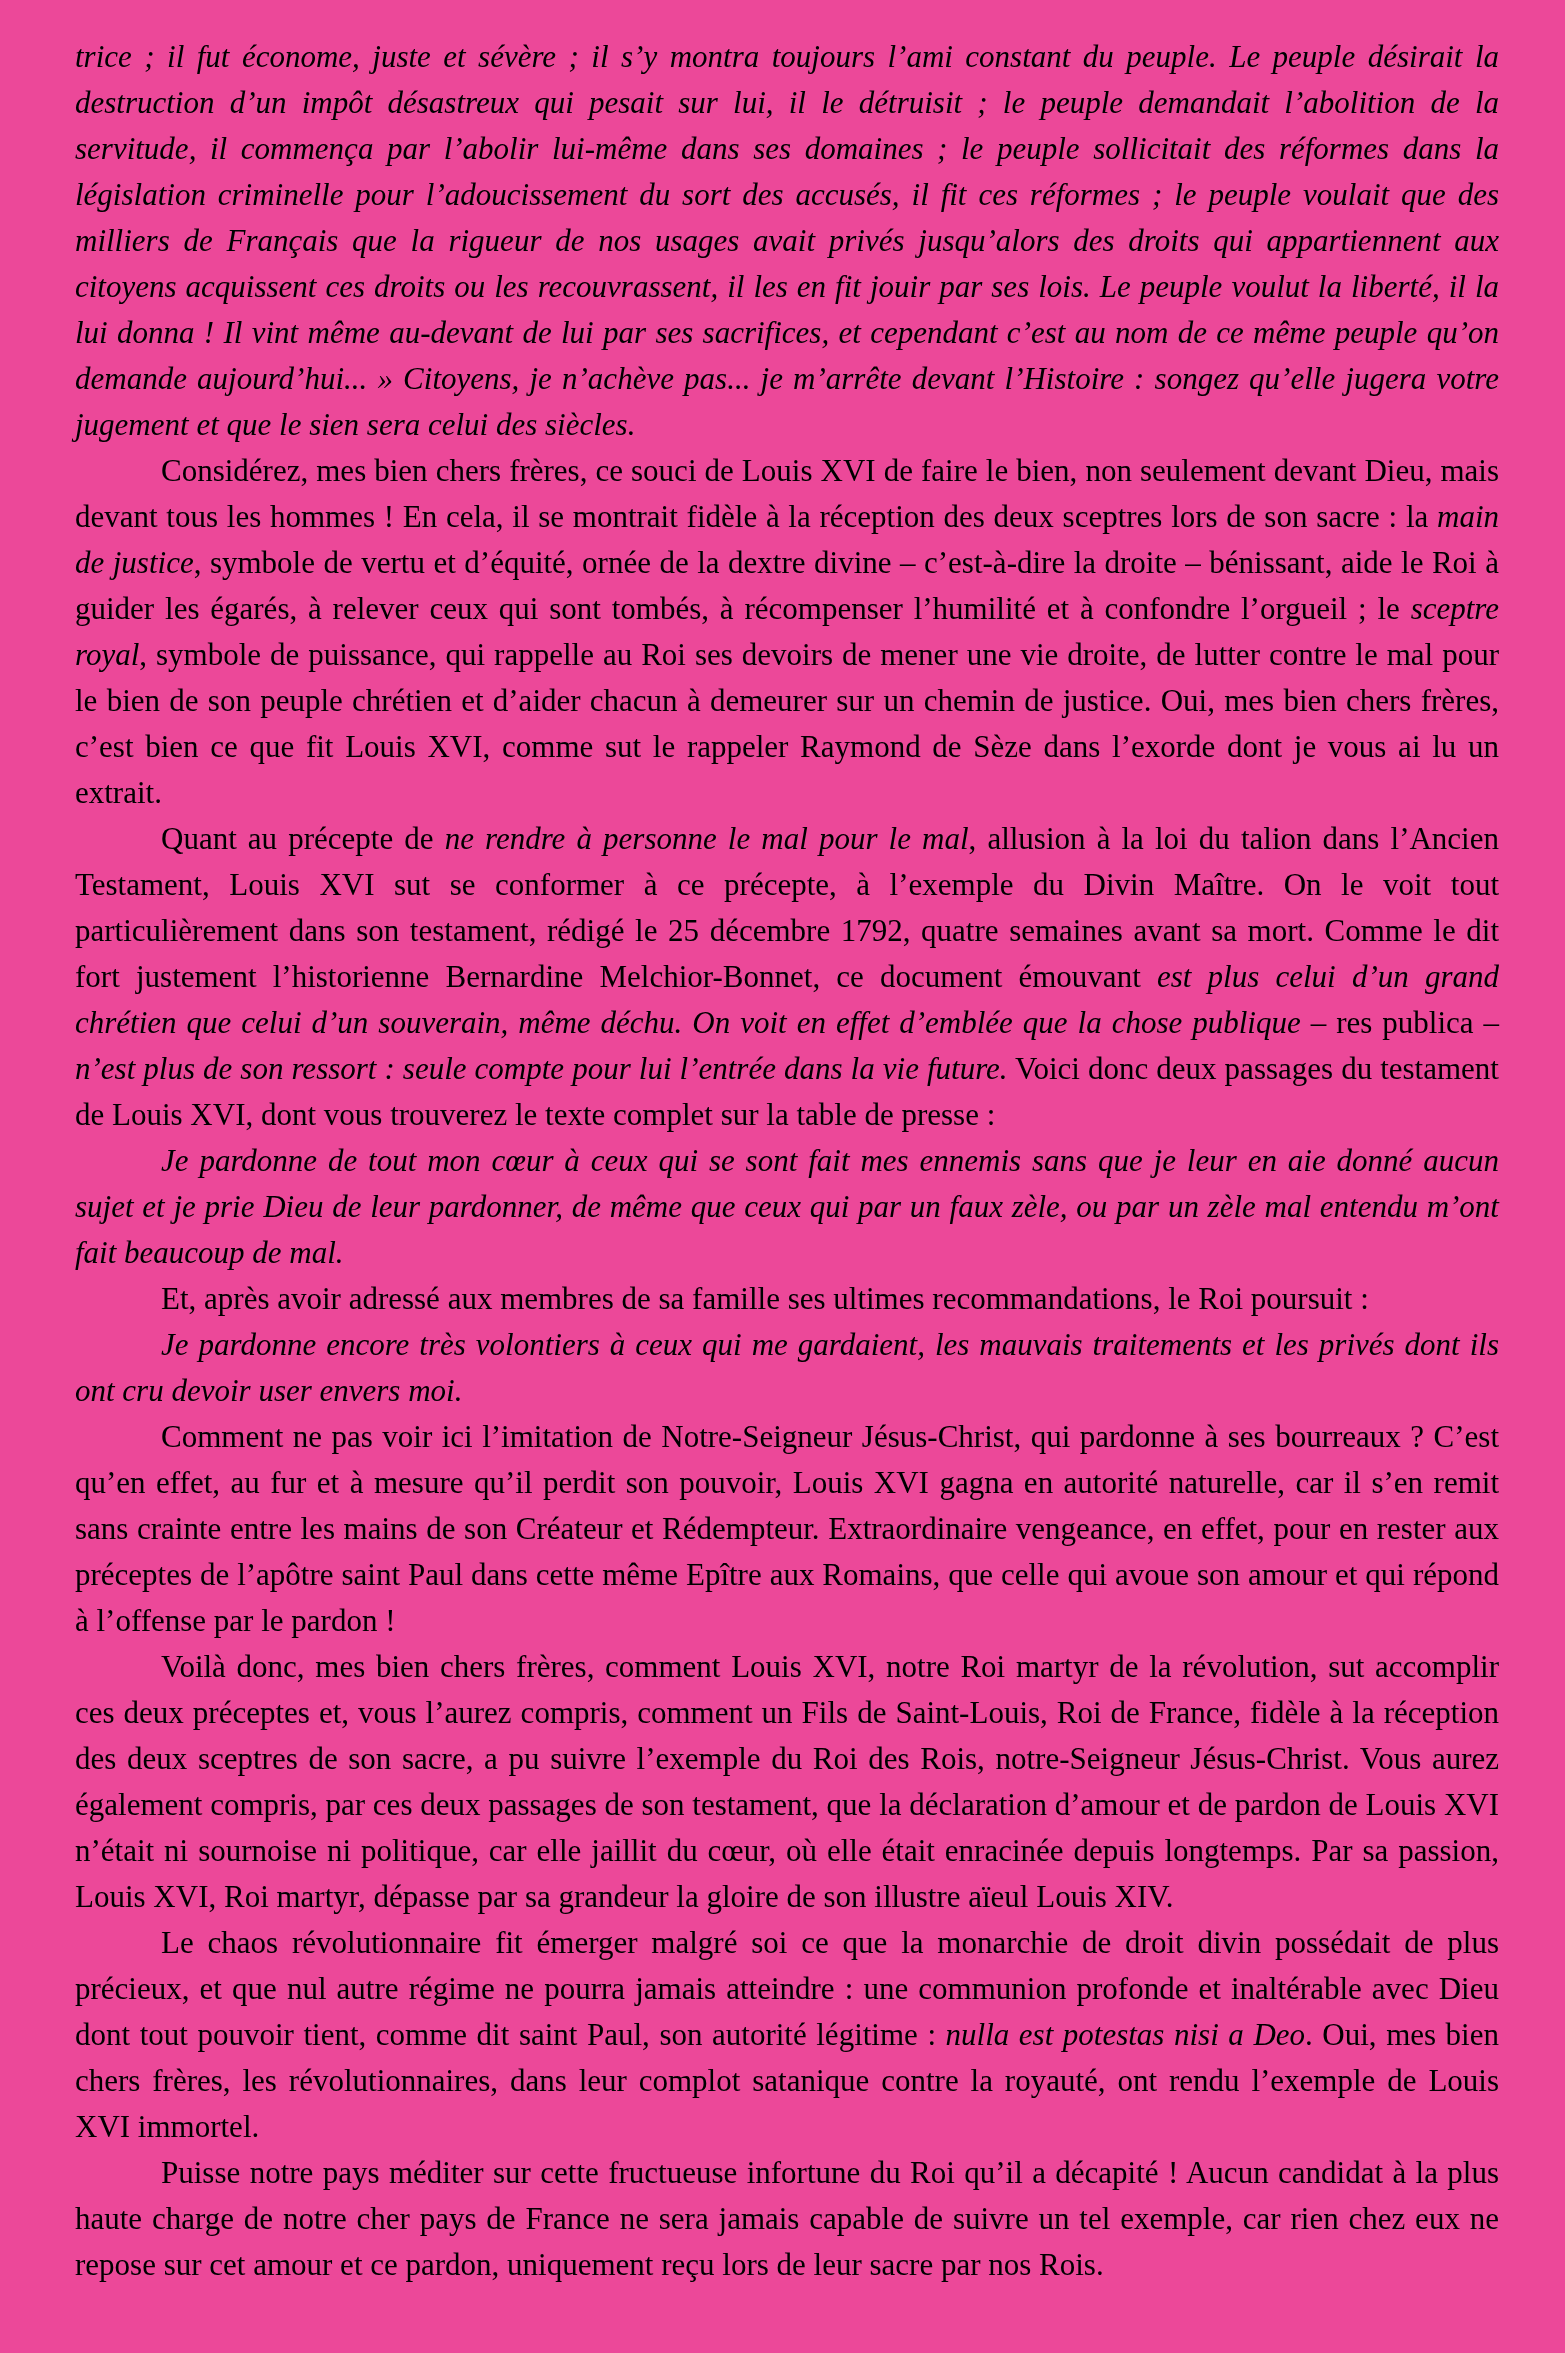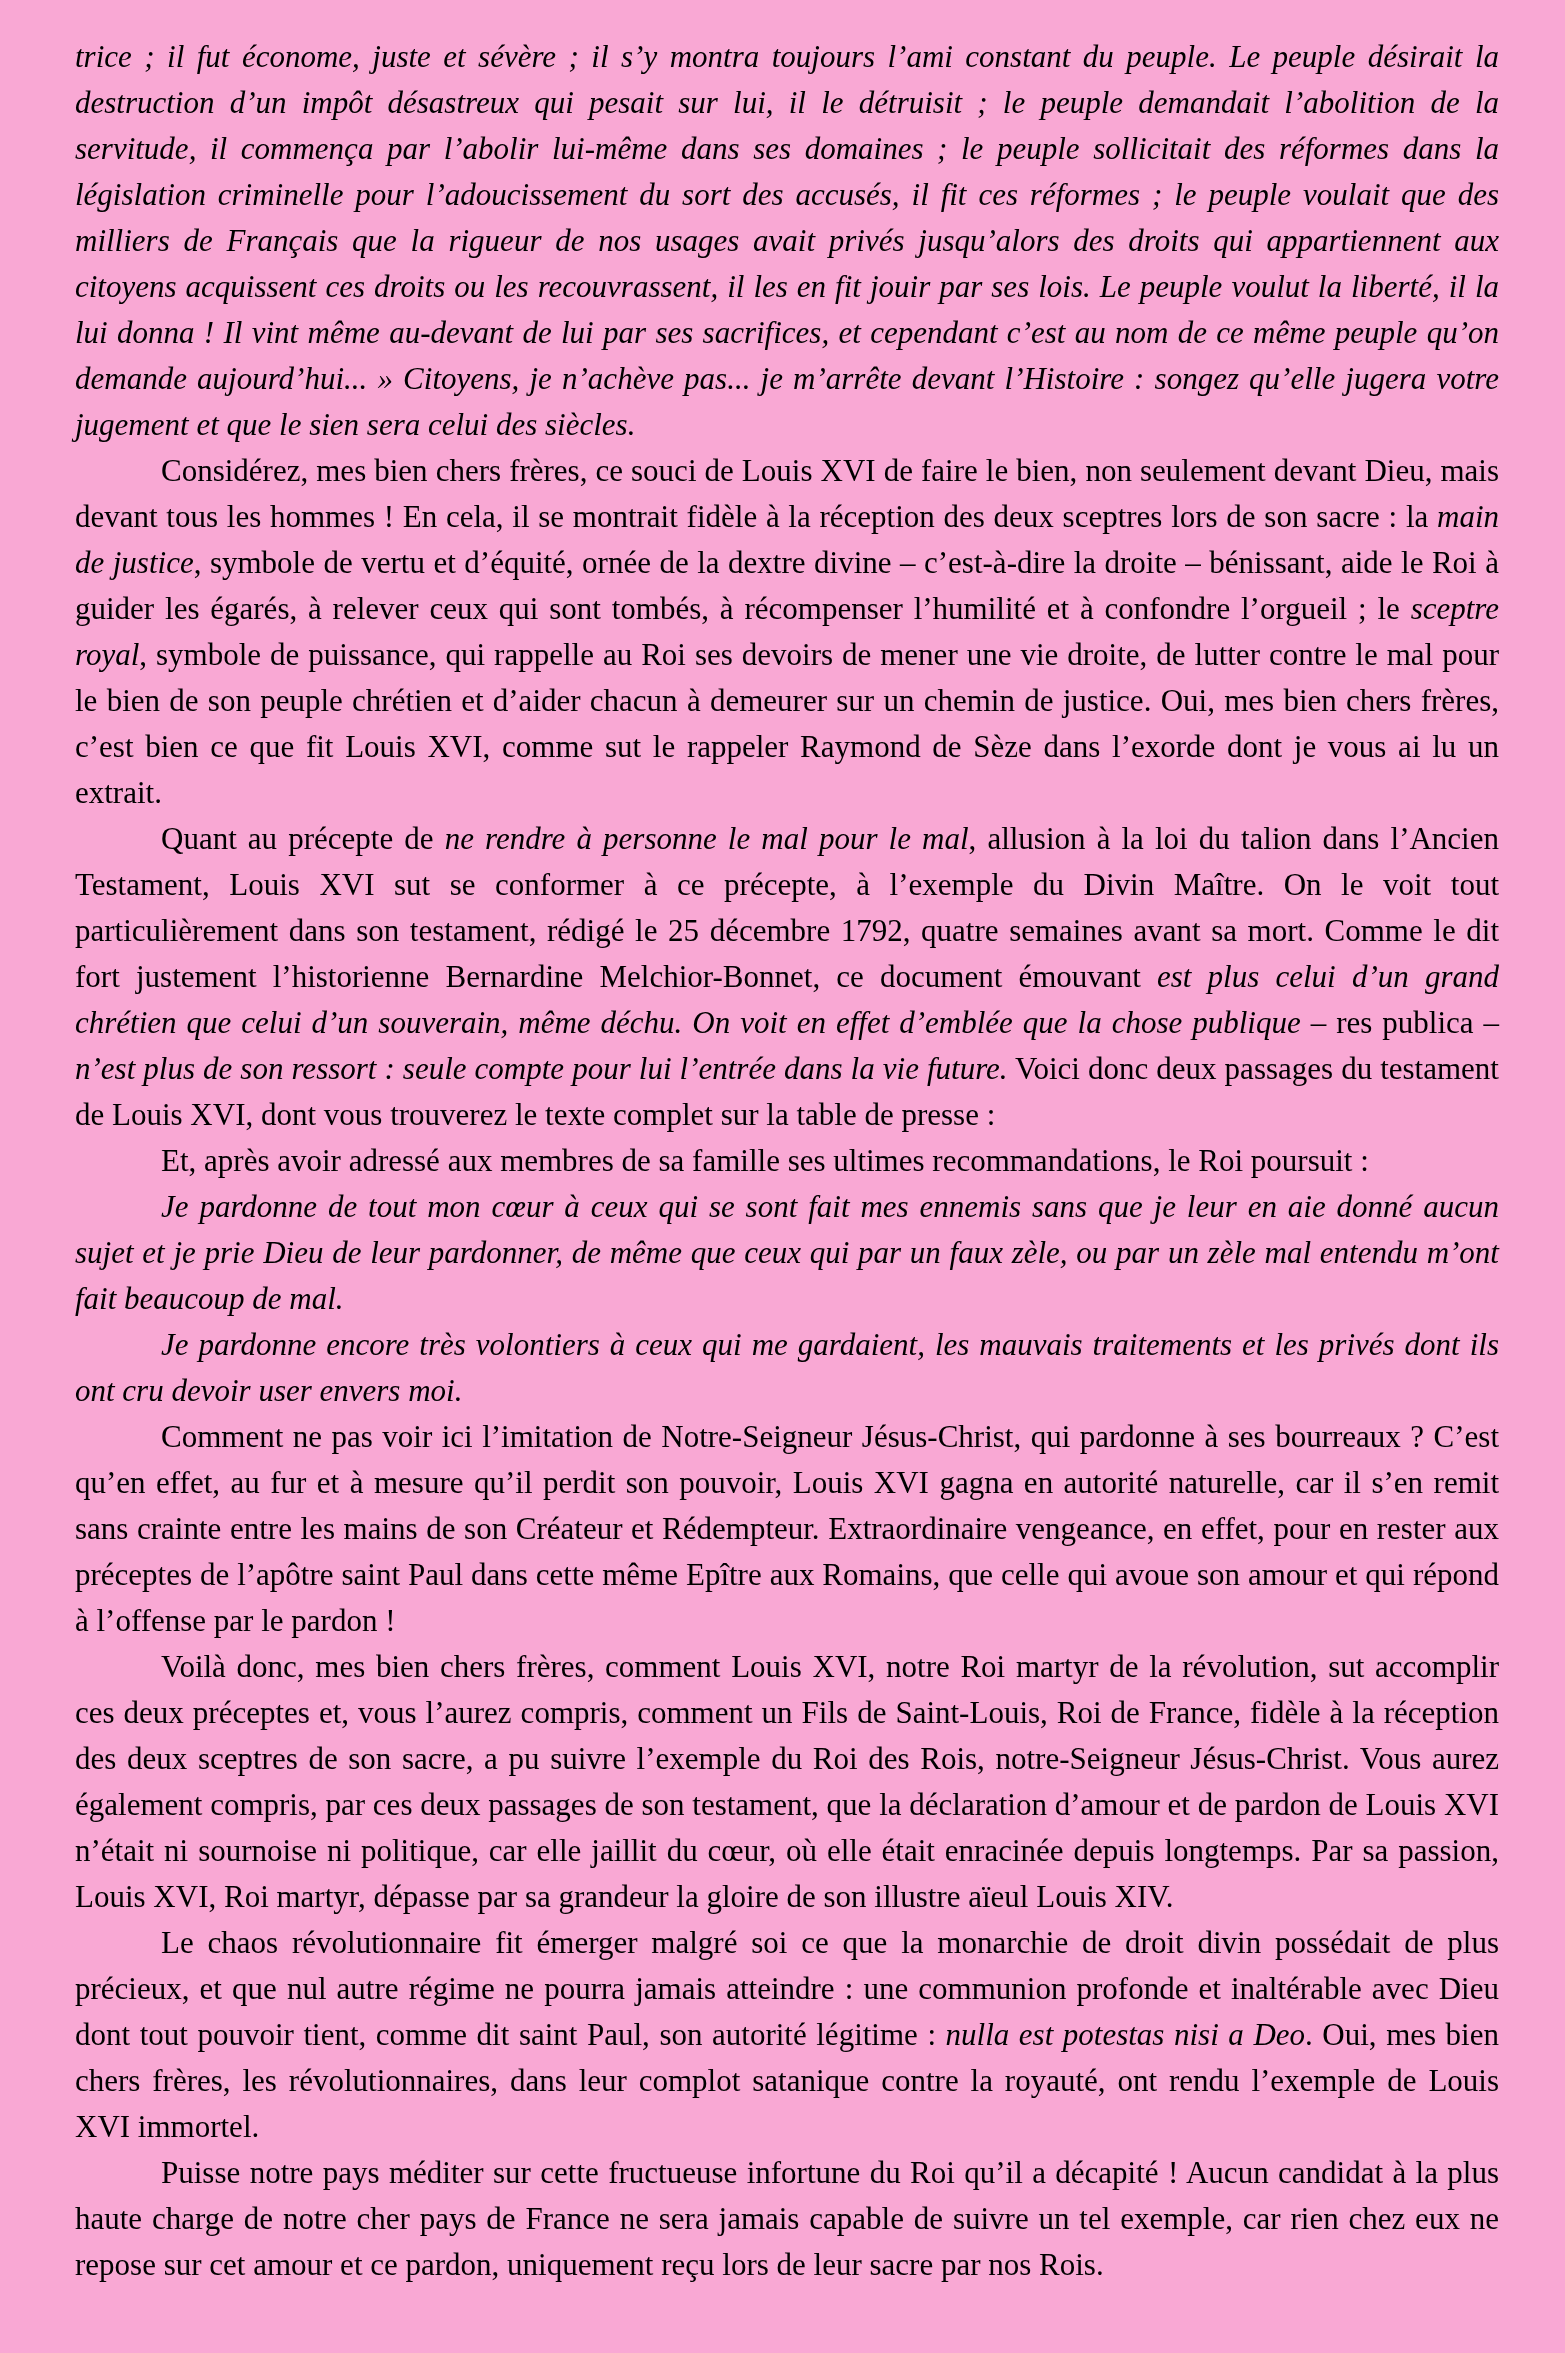--- a/index.html
+++ b/index.html
@@ -4,21 +4,21 @@
 <style>
   html, body {
     margin: 0;
     padding: 0;
     background: #ffffff;
   }
   .page {
     box-sizing: border-box;
     width: 1565px;
     height: 2354px;
-    background: #f9a8d4;
+    background: #ec4899;
     color: #000000;
     padding: 34px 66px 47px 75px;
     font-family: "Liberation Serif", "DejaVu Serif", serif;
     font-size: 31px;
     line-height: 46px;
     text-align: justify;
     overflow: hidden;
   }
   p.para {
     margin: 0;
@@ -38,23 +38,23 @@
 <body>
 
 <div class="page">
 
   <p class="para"><span class="i">trice ; il fut économe, juste et sévère ; il s’y montra toujours l’ami constant du peuple. Le peuple désirait la destruction d’un impôt désastreux qui pesait sur lui, il le détruisit ; le peuple demandait l’abolition de la servitude, il commença par l’abolir lui-même dans ses domaines ; le peuple sollicitait des réformes dans la législation criminelle pour l’adoucissement du sort des accusés, il fit ces réformes ; le peuple voulait que des milliers de Français que la rigueur de nos usages avait privés jusqu’alors des droits qui appartiennent aux citoyens acquissent ces droits ou les recouvrassent, il les en fit jouir par ses lois. Le peuple voulut la liberté, il la lui donna ! Il vint même au-devant de lui par ses sacrifices, et cependant c’est au nom de ce même peuple qu’on demande aujourd’hui... » Citoyens, je n’achève pas... je m’arrête devant l’Histoire : songez qu’elle jugera votre jugement et que le sien sera celui des siècles.</span></p>
 
   <p class="para indent"><span class="r">Considérez, mes bien chers frères, ce souci de Louis XVI de faire le bien, non seulement devant Dieu, mais devant tous les hommes ! En cela, il se montrait fidèle à la réception des deux sceptres lors de son sacre : la </span><span class="i">main de justice</span><span class="r">, symbole de vertu et d’équité, ornée de la dextre divine – c’est-à-dire la droite – bénissant, aide le Roi à guider les égarés, à relever ceux qui sont tombés, à récompenser l’humilité et à confondre l’orgueil ; le </span><span class="i">sceptre royal</span><span class="r">, symbole de puissance, qui rappelle au Roi ses devoirs de mener une vie droite, de lutter contre le mal pour le bien de son peuple chrétien et d’aider chacun à demeurer sur un chemin de justice. Oui, mes bien chers frères, c’est bien ce que fit Louis XVI, comme sut le rappeler Raymond de Sèze dans l’exorde dont je vous ai lu un extrait.</span></p>
 
   <p class="para indent"><span class="r">Quant au précepte de </span><span class="i">ne rendre à personne le mal pour le mal</span><span class="r">, allusion à la loi du talion dans l’Ancien Testament, Louis XVI sut se conformer à ce précepte, à l’exemple du Divin Maître. On le voit tout particulièrement dans son testament, rédigé le 25 décembre 1792, quatre semaines avant sa mort. Comme le dit fort justement l’historienne Bernardine Melchior-Bonnet, ce document émouvant </span><span class="i">est plus celui d’un grand chrétien que celui d’un souverain, même déchu. On voit en effet d’emblée que la chose publique</span><span class="r"> – res publica – </span><span class="i">n’est plus de son ressort : seule compte pour lui l’entrée dans la vie future.</span><span class="r"> Voici donc deux passages du testament de Louis XVI, dont vous trouverez le texte complet sur la table de presse :</span></p>
 
+  <p class="para indent"><span class="i">Je pardonne de tout mon cœur à ceux qui se sont fait mes ennemis sans que je leur en aie donné aucun sujet et je prie Dieu de leur pardonner, de même que ceux qui par un faux zèle, ou par un zèle mal entendu m’ont fait beaucoup de mal.</span></p>
+
   <p class="para indent"><span class="r">Et, après avoir adressé aux membres de sa famille ses ultimes recommandations, le Roi poursuit :</span></p>
-
-  <p class="para indent"><span class="i">Je pardonne de tout mon cœur à ceux qui se sont fait mes ennemis sans que je leur en aie donné aucun sujet et je prie Dieu de leur pardonner, de même que ceux qui par un faux zèle, ou par un zèle mal entendu m’ont fait beaucoup de mal.</span></p>
 
   <p class="para indent"><span class="i">Je pardonne encore très volontiers à ceux qui me gardaient, les mauvais traitements et les privés dont ils ont cru devoir user envers moi.</span></p>
 
   <p class="para indent"><span class="r">Comment ne pas voir ici l’imitation de Notre-Seigneur Jésus-Christ, qui pardonne à ses bourreaux ? C’est qu’en effet, au fur et à mesure qu’il perdit son pouvoir, Louis XVI gagna en autorité naturelle, car il s’en remit sans crainte entre les mains de son Créateur et Rédempteur. Extraordinaire vengeance, en effet, pour en rester aux préceptes de l’apôtre saint Paul dans cette même Epître aux Romains, que celle qui avoue son amour et qui répond à l’offense par le pardon !</span></p>
 
   <p class="para indent"><span class="r">Voilà donc, mes bien chers frères, comment Louis XVI, notre Roi martyr de la révolution, sut accomplir ces deux préceptes et, vous l’aurez compris, comment un Fils de Saint-Louis, Roi de France, fidèle à la réception des deux sceptres de son sacre, a pu suivre l’exemple du Roi des Rois, notre-Seigneur Jésus-Christ. Vous aurez également compris, par ces deux passages de son testament, que la déclaration d’amour et de pardon de Louis XVI n’était ni sournoise ni politique, car elle jaillit du cœur, où elle était enracinée depuis longtemps. Par sa passion, Louis XVI, Roi martyr, dépasse par sa grandeur la gloire de son illustre aïeul Louis XIV.</span></p>
 
   <p class="para indent"><span class="r">Le chaos révolutionnaire fit émerger malgré soi ce que la monarchie de droit divin possédait de plus précieux, et que nul autre régime ne pourra jamais atteindre : une communion profonde et inaltérable avec Dieu dont tout pouvoir tient, comme dit saint Paul, son autorité légitime : </span><span class="i">nulla est potestas nisi a Deo</span><span class="r">. Oui, mes bien chers frères, les révolutionnaires, dans leur complot satanique contre la royauté, ont rendu l’exemple de Louis XVI immortel.</span></p>
 
   <p class="para indent"><span class="r">Puisse notre pays méditer sur cette fructueuse infortune du Roi qu’il a décapité ! Aucun candidat à la plus haute charge de notre cher pays de France ne sera jamais capable de suivre un tel exemple, car rien chez eux ne repose sur cet amour et ce pardon, uniquement reçu lors de leur sacre par nos Rois.</span></p>

